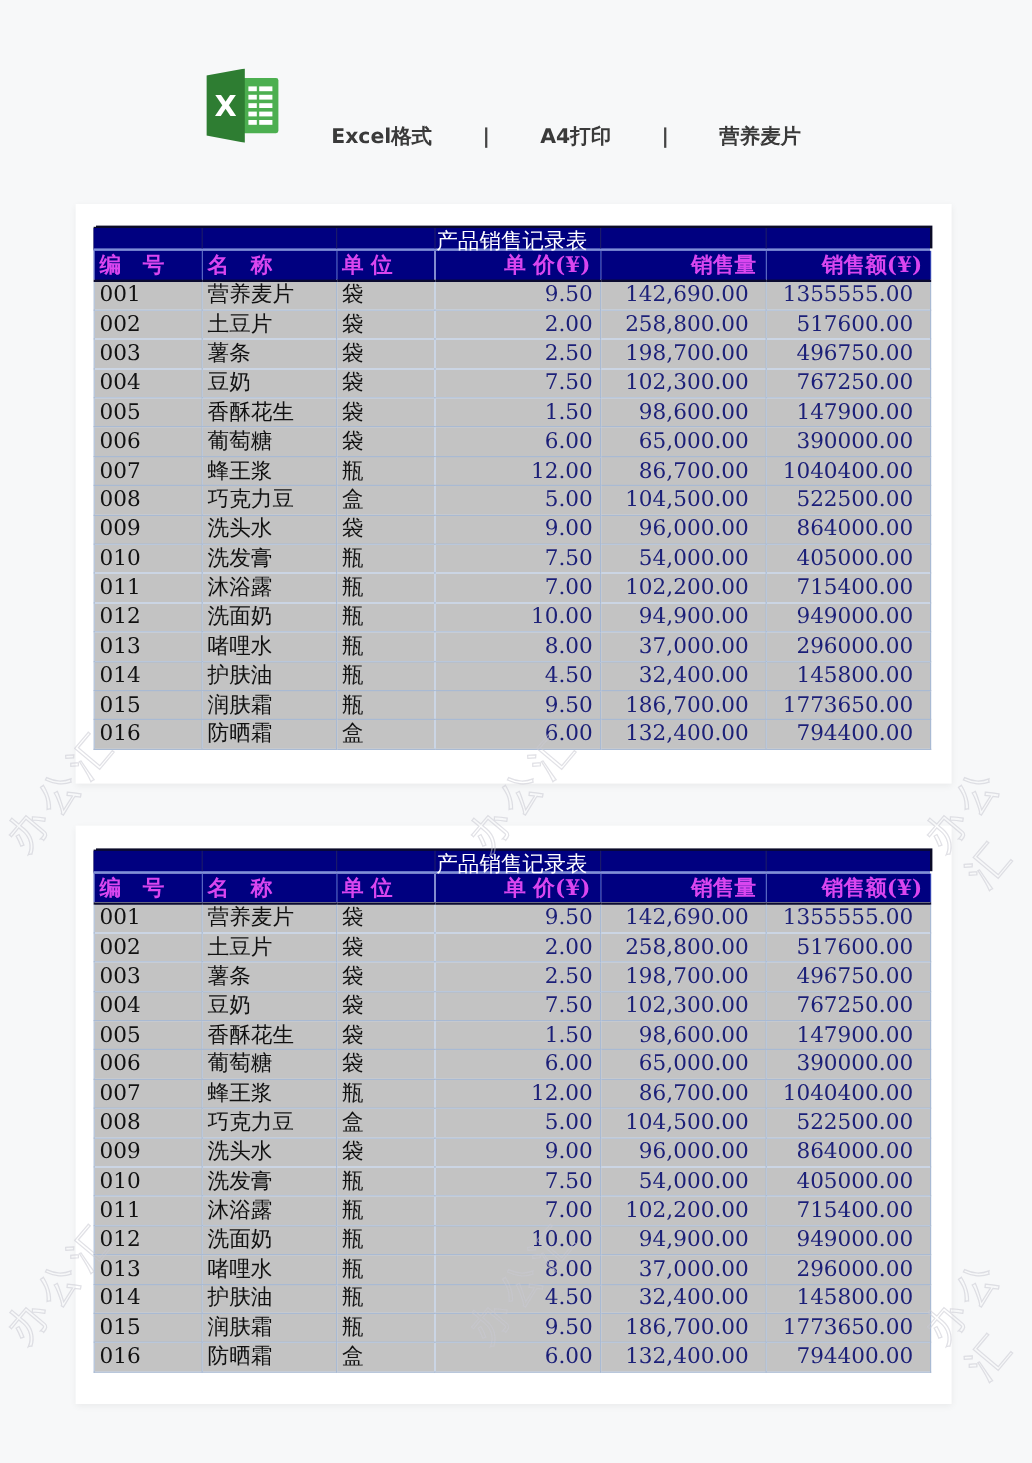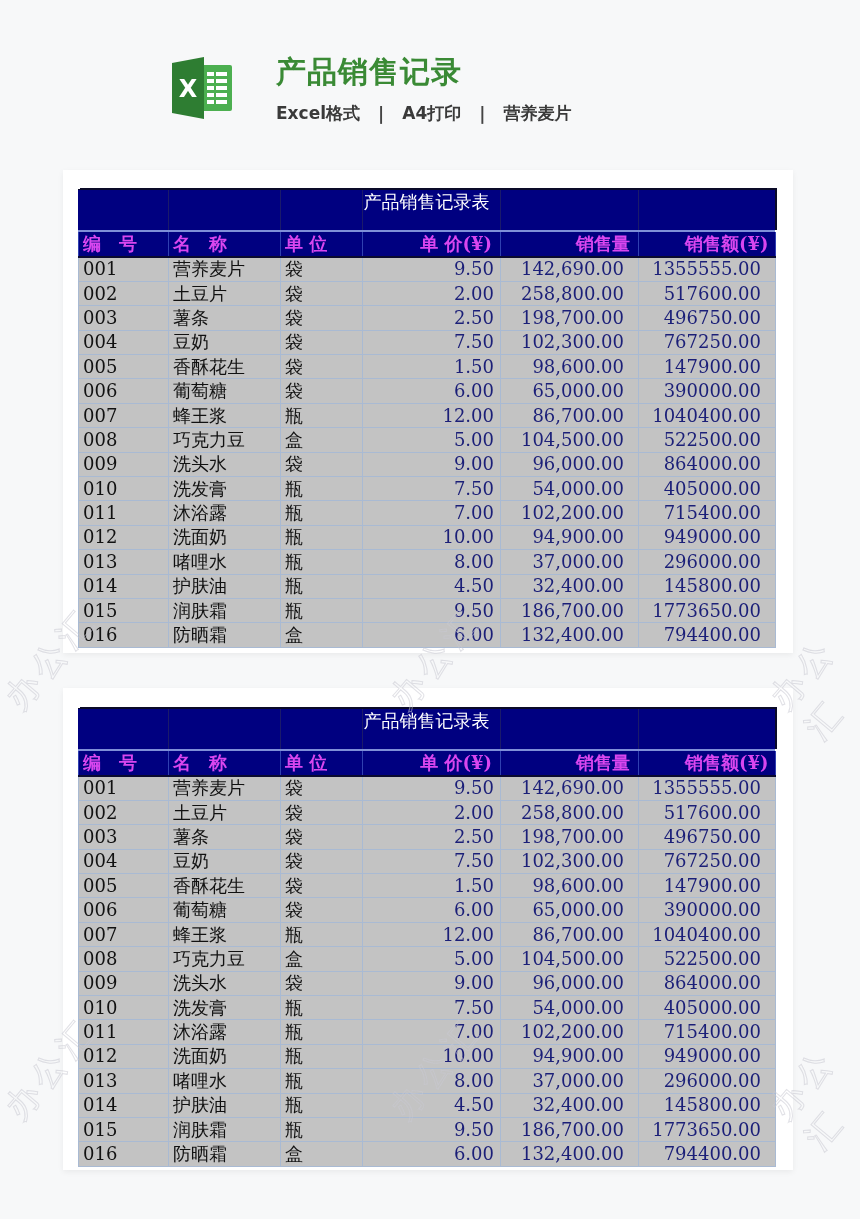--- a/index.html
+++ b/index.html
@@ -19,38 +19,39 @@
   .doc-title {
     position: absolute; left: 276px; top: 52px;
     font-size: 30px; font-weight: bold; color: #3a8a35; letter-spacing: 1px;
     font-family: "DejaVu Sans", sans-serif;
   }
   .doc-sub {
     position: absolute; left: 276px; top: 102px;
     font-size: 17px; font-weight: bold; color: #3a3a3a;
     display: flex; align-items: center;
     font-family: "DejaVu Sans", sans-serif;
+    gap: 24px;
   }
   .doc-sub .sep { margin: 0 18px; font-weight: bold; color: #444; }
 
   .card {
     position: absolute; left: 63px; width: 730px; background: #ffffff;
     box-shadow: 0 2px 6px rgba(0,0,0,0.06);
   }
   .card1 { top: 170px; height: 483px; }
   .card2 { top: 688px; height: 482px; }
 
   .sheet {
     position: absolute; left: 15px; width: 697px;
   }
   .card1 .sheet { top: 20px; }
   .card2 .sheet { top: 21px; }
 
   .title-row {
-    height: 42px; background: #000080;
+    height: 19px; background: #000080;
     box-shadow: 2px -2px 0 #0a0a28, 0 -1px 0 #0a0a28;
     border-bottom: 2px solid #7f8fd8;
     color: #ffffff; text-align: center;
     font-family: "DejaVu Serif", serif; font-size: 18px; line-height: 24px;
     position: relative;
   }
   .title-row .tdiv {
     position: absolute; top: 0; bottom: 0; width: 1px; background: #1a1a6a;
   }
   .title-row span { position: relative; z-index: 1; }
@@ -99,21 +100,20 @@
       <rect x="35" y="29" width="7" height="4"></rect>
         <rect x="44" y="29" width="11" height="4"></rect>
       <rect x="35" y="36" width="7" height="4"></rect>
         <rect x="44" y="36" width="11" height="4"></rect>
       <rect x="35" y="43" width="7" height="4"></rect>
         <rect x="44" y="43" width="11" height="4"></rect>
     </g>
     <polygon points="0,6 32,0 32,62 0,56" fill="#2e7d32"></polygon>
     <text x="16" y="40" font-size="24" font-weight="bold" fill="#ffffff" text-anchor="middle" font-family="DejaVu Sans, sans-serif">X</text>
   </svg>
-  <div class="doc-title">产品销售记录</div>
   <div class="doc-sub">
     <span>Excel格式</span>
     <span class="sep">|</span>
     <span>A4打印</span>
     <span class="sep">|</span>
     <span>营养麦片</span>
   </div>
 </div>
 
 <div class="card card1">

